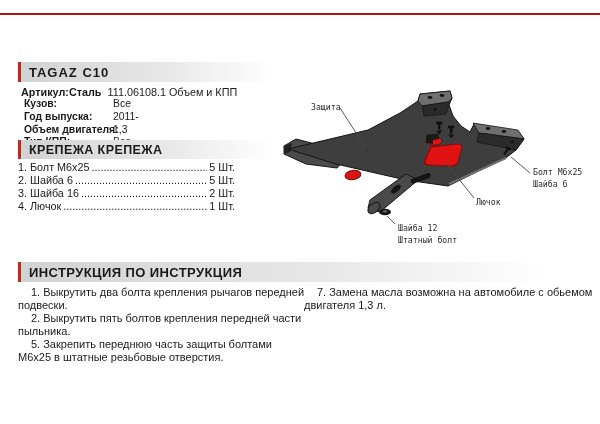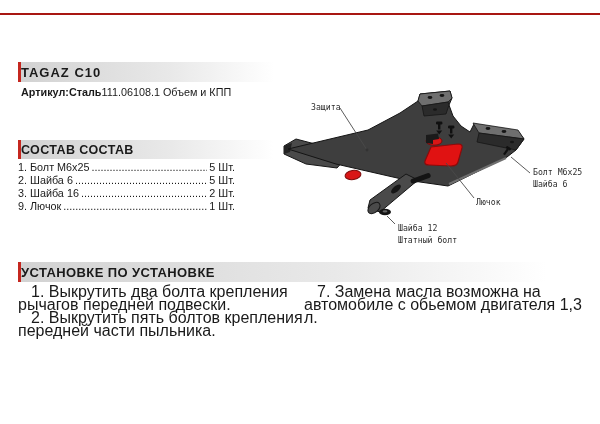--- a/index.html
+++ b/index.html
@@ -6,88 +6,106 @@
   .page {
     position:relative; width:600px; height:424px; background:#ffffff;
     font-family:"Liberation Sans", sans-serif; color:#1a1a1a; overflow:hidden;
   }
   .topline { position:absolute; left:0; top:13px; width:600px; height:2px; background:#a81712; }
 
   .bar {
     position:absolute; box-sizing:border-box; display:flex; align-items:center;
     border-left:3px solid #c5271f;
     background:linear-gradient(90deg,#d2d2d2 0%, #e9e9e9 55%, #ffffff 92%);
-    padding-left:0; font-weight:bold; white-space:nowrap;
+    padding-left:8px; font-weight:bold; white-space:nowrap;
   }
   .bar-title  { left:18px; top:62px;  width:278px; height:20px; font-size:13px;   letter-spacing:1px; }
   .bar-sostav { left:18px; top:140px; width:277px; height:19px; font-size:12.5px; letter-spacing:0.4px; }
   .bar-instr  { left:18px; top:262px; width:574px; height:20px; font-size:13px;   letter-spacing:0.4px; }
 
-  .artikul { position:absolute; left:21px; top:86px; font-size:10.8px; display:flex; gap:0; white-space:nowrap; }
+  .artikul { position:absolute; left:21px; top:86px; font-size:10.8px; display:flex; gap:6px; white-space:nowrap; }
   .artikul .lab { font-weight:bold; }
 
   .specs { position:absolute; left:24px; top:98px; width:220px; font-size:10.4px; }
   .spec-row { position:relative; height:12.8px; line-height:12.8px; white-space:nowrap; }
   .spec-row .lab { font-weight:bold; }
   .spec-row .val { position:absolute; left:89px; top:0; font-weight:normal; }
 
   .flist { position:absolute; left:18px; top:161px; width:217px; font-size:10.8px; }
   .f-row { display:flex; align-items:baseline; height:13px; line-height:13px;justify-content:center; }
   .f-name { white-space:nowrap; }
   .f-leader { flex:1; overflow:hidden; white-space:nowrap; margin:0 2px; }
   .f-leader::after { content:"......................................................................"; }
   .f-qty { white-space:nowrap; }
 
   .diagram { position:absolute; left:280px; top:88px; width:320px; height:175px; }
   .diagram text { font-family:"DejaVu Sans Mono", monospace; font-size:8.2px; fill:#2e2e2e; }
 
-  .instr-col { position:absolute; top:286px; font-size:16px; line-height:12.9px; }
+  .instr-col { position:absolute; top:286px; font-size:11px; line-height:12.9px; }
   .instr-col p { margin:0; text-indent:13px; }
   .col-l { left:18px;  width:288px; }
   .col-r { left:304px; width:292px; }
 </style>
 </head>
 <body>
 
 <div class="page">
 
   <div class="topline"></div>
 
   <div class="bar bar-title">
     <span>TAGAZ C10</span>
   </div>
 
   <div class="artikul">
     <span class="lab">Артикул:Сталь</span>
     <span class="val">111.06108.1 Объем и КПП</span>
   </div>
 
+  <div class="specs">
+    <div class="spec-row">
+      <span class="lab">Кузов:</span>
+      <span class="val">Все</span>
+    </div>
+    <div class="spec-row">
+      <span class="lab">Год выпуска:</span>
+      <span class="val">2011-</span>
+    </div>
+    <div class="spec-row">
+      <span class="lab">Объем двигателя:</span>
+      <span class="val">1,3</span>
+    </div>
+    <div class="spec-row">
+      <span class="lab">Тип КПП:</span>
+      <span class="val">Все</span>
+    </div>
+  </div>
 
   <div class="bar bar-sostav">
-    <span>СОСТАВ СОСТАВ</span>
+    <span>КРЕПЕЖА КРЕПЕЖА</span>
   </div>
 
   <div class="flist">
     <div class="f-row">
       <span class="f-name">1. Болт M6x25</span>
       <span class="f-leader"></span>
       <span class="f-qty">5 Шт.</span>
     </div>
     <div class="f-row">
       <span class="f-name">2. Шайба 6</span>
       <span class="f-leader"></span>
       <span class="f-qty">5 Шт.</span>
     </div>
     <div class="f-row">
       <span class="f-name">3. Шайба 16</span>
       <span class="f-leader"></span>
       <span class="f-qty">2 Шт.</span>
     </div>
     <div class="f-row">
-      <span class="f-name">9. Лючок</span>
+      <span class="f-name">4. Лючок</span>
       <span class="f-leader"></span>
       <span class="f-qty">1 Шт.</span>
     </div>
   </div>
 
   <svg class="diagram" viewBox="0 0 320 175">
 
     <g>
       <path d="M4,58 L16,51 L58,62 L64,72 L57,80 L26,76 L4,66 Z" fill="#4a4a4a" stroke="#161616" stroke-width="1"></path>
       <path d="M4,58 L12,55 L10,64 L4,66 Z" fill="#222222"></path>
@@ -163,24 +181,25 @@
 
     <text x="31" y="22">Защита</text>
     <text x="253" y="87">Болт M6x25</text>
     <text x="253" y="99">Шайба 6</text>
     <text x="196" y="117">Лючок</text>
     <text x="118" y="143">Шайба 12</text>
     <text x="118" y="155">Штатный болт</text>
   </svg>
 
   <div class="bar bar-instr">
-    <span>УСТАНОВКЕ ПО УСТАНОВКЕ</span>
+    <span>ИНСТРУКЦИЯ ПО ИНСТРУКЦИЯ</span>
   </div>
 
   <div class="instr-col col-l">
     <p>1. Выкрутить два болта крепления рычагов передней подвески.</p>
     <p>2. Выкрутить пять болтов крепления передней части пыльника.</p>
+    <p>5. Закрепить переднюю часть защиты болтами M6x25 в штатные резьбовые отверстия.</p>
   </div>
   <div class="instr-col col-r">
     <p>7. Замена масла возможна на автомобиле с обьемом двигателя 1,3 л.</p>
   </div>
 
 </div>
 
 </body></html>

